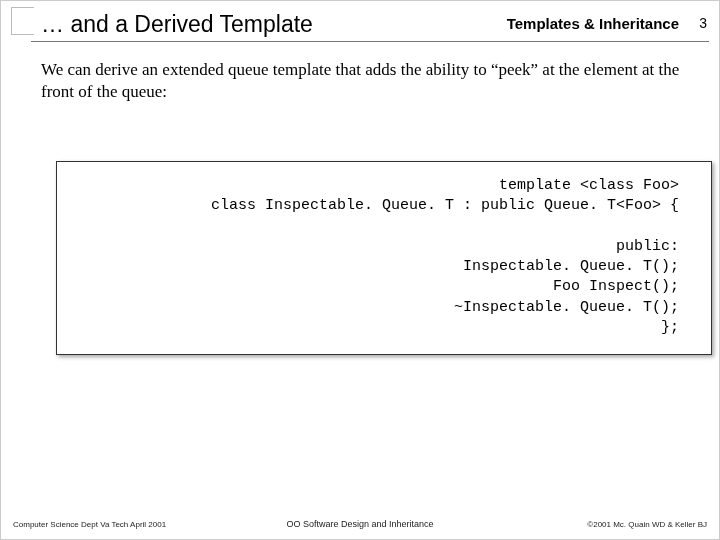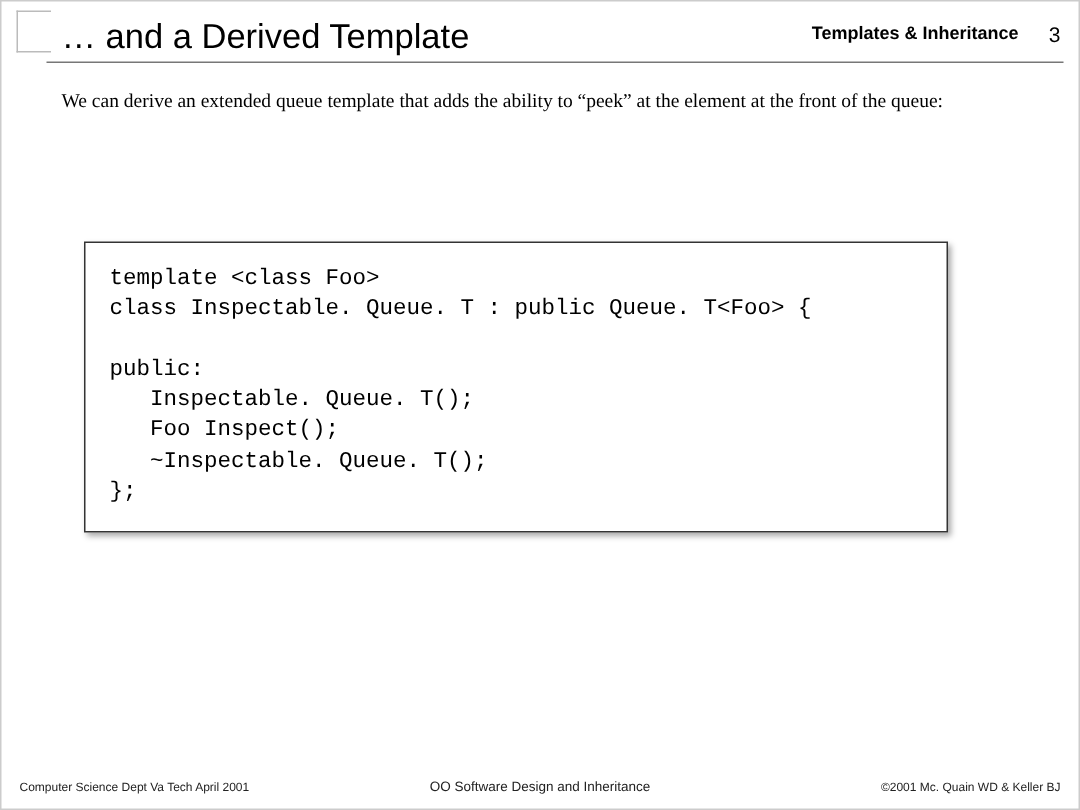--- a/index.html
+++ b/index.html
@@ -30,21 +30,21 @@
     position: absolute;
     left: 40px;
     top: 0;
     font-size: 23px;
     font-family: Arial, sans-serif;
   }
   .chapter {
     position: absolute;
     right: 40px;
     top: 4px;
-    font-size: 12px;
+    font-size: 15px;
     font-weight: bold;
   }
   .pagenum {
     position: absolute;
     right: 12px;
     top: 4px;
     font-size: 14px;
   }
   .rule {
     position: absolute;
@@ -52,33 +52,34 @@
     left: 30px;
     right: 10px;
     border-top: 1px solid #777;
   }
   .intro {
     position: absolute;
     top: 58px;
     left: 40px;
     right: 30px;
     font-family: "Times New Roman", Times, serif;
-    font-size: 13px;
+    font-size: 17px;
     line-height: 1.3;
   }
   .codebox {
     position: absolute;
     top: 160px;
     left: 55px;
-    width: 576px;
+    width: 656px;
     border: 1px solid #333;
     box-shadow: 2px 2px 4px rgba(0,0,0,0.35);
     background: #fff;
     box-sizing: border-box;
-    padding: 14px 20px 16px 16px;
+    padding: 14px 32px 16px 16px;
+    text-align: right;
   }
   .codebox pre {
     margin: 0;
     font-family: "Courier New", Courier, monospace;
     font-size: 15px;
     line-height: 1.35;
     white-space: pre;
   }
   .footer {
     position: absolute;

